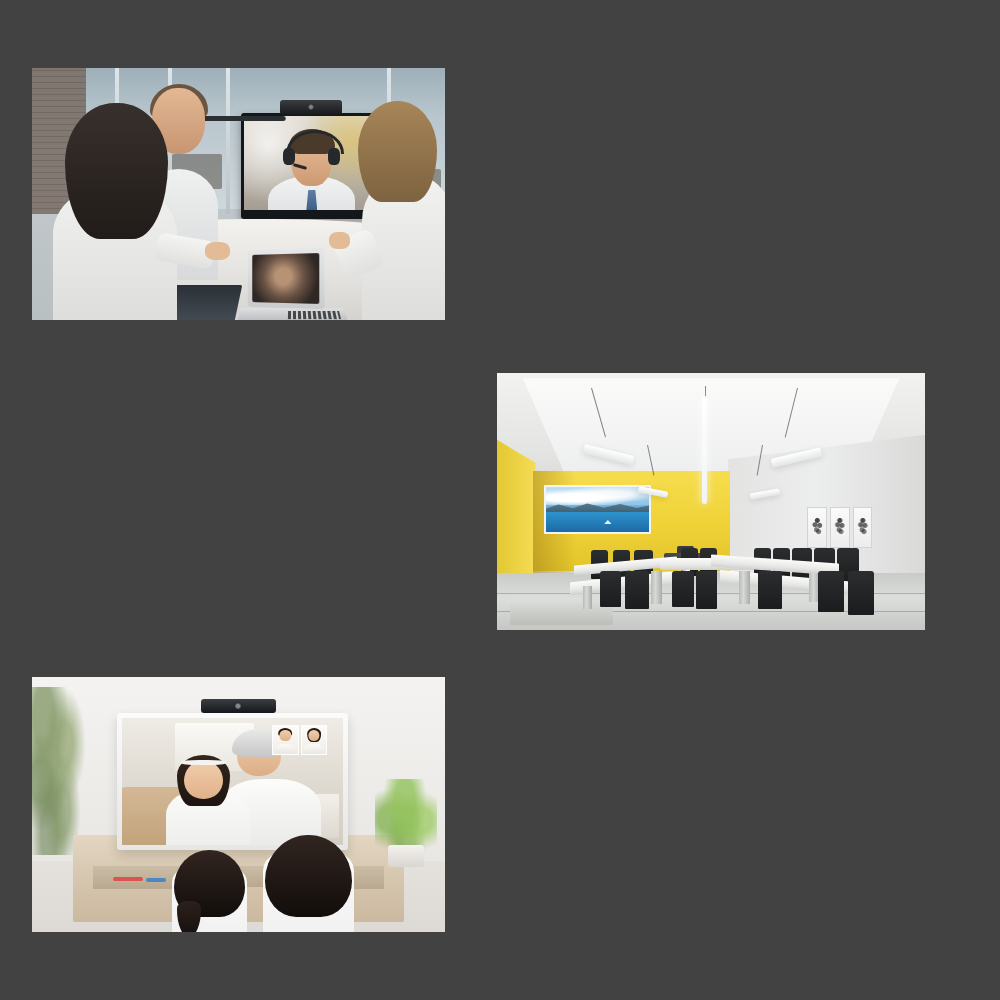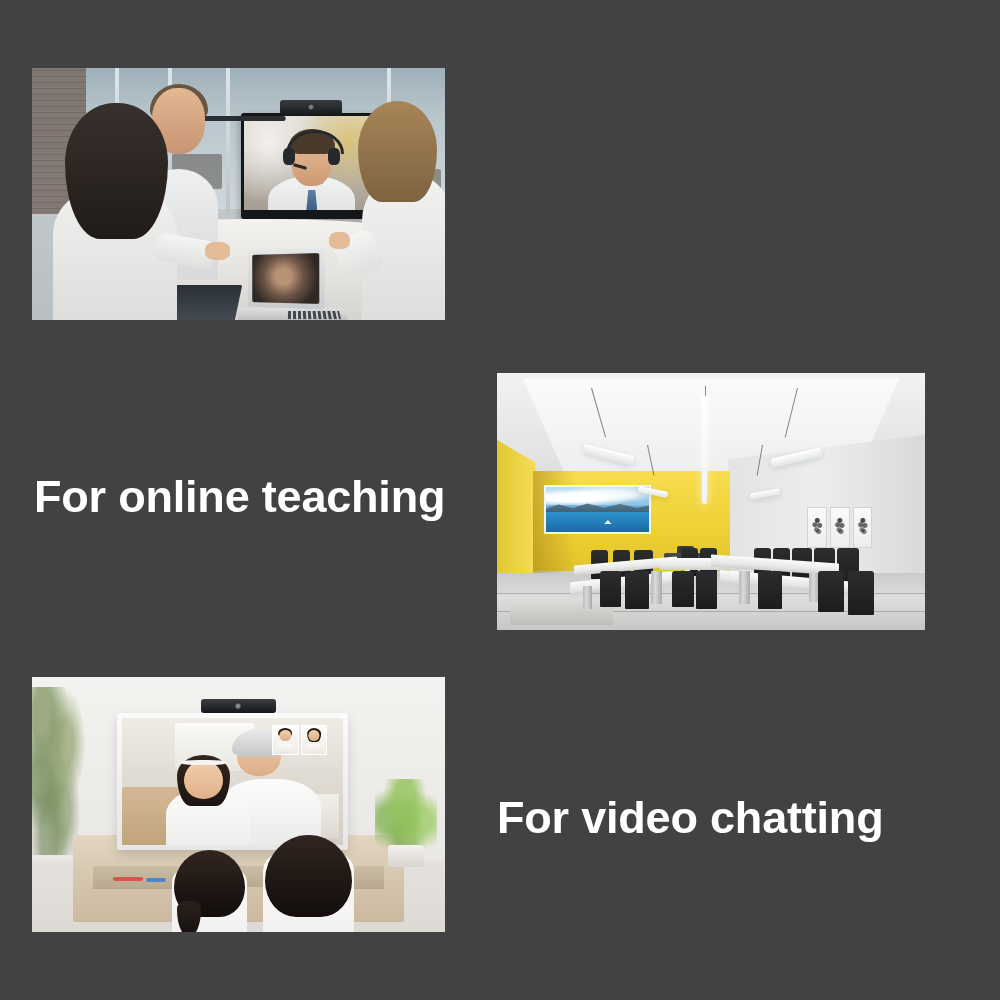--- a/index.html
+++ b/index.html
@@ -686,21 +686,20 @@
 
     <div class="layer cr-chair" style="left:24%;bottom:9%;width:5%;height:14%"></div>
     <div class="layer cr-chair" style="left:30%;bottom:8%;width:5.5%;height:15%"></div>
     <div class="layer cr-chair" style="left:41%;bottom:9%;width:5%;height:14%"></div>
     <div class="layer cr-chair" style="left:46.5%;bottom:8%;width:5%;height:15%"></div>
     <div class="layer cr-chair" style="left:61%;bottom:8%;width:5.5%;height:15%"></div>
     <div class="layer cr-chair" style="left:75%;bottom:7%;width:6%;height:16%"></div>
     <div class="layer cr-chair" style="left:82%;bottom:6%;width:6%;height:17%"></div>
   </div>
 
-  <div class="caption" id="cap-2">For online teaching</div>
 
   <div class="photo" id="photo-chatting">
     <div class="layer bg"></div>
     <div class="layer vc-wall"></div>
 
     <div class="layer vc-plant-l"></div>
 
     <div class="layer vc-stand">
       <div class="layer vc-stand-gap" style="left:6%;width:26%;top:36%;height:26%"></div>
       <div class="layer vc-stand-gap" style="left:40%;width:22%;top:36%;height:24%"></div>
@@ -747,15 +746,14 @@
     </div>
 
     <div class="layer vc-kid" style="left:34%;width:18%;height:32%"></div>
     <div class="layer vc-kid-hair" style="left:34.5%;width:17%;bottom:6%;height:26%"></div>
     <div class="layer vc-kid-ponytail" style="left:35%;width:6%;bottom:-2%;height:14%"></div>
 
     <div class="layer vc-kid" style="left:56%;width:22%;height:38%"></div>
     <div class="layer vc-kid-hair" style="left:56.5%;width:21%;bottom:6%;height:32%"></div>
   </div>
 
-  <div class="caption" id="cap-3">For video chatting</div>
 
 </div>
 
 </body></html>

